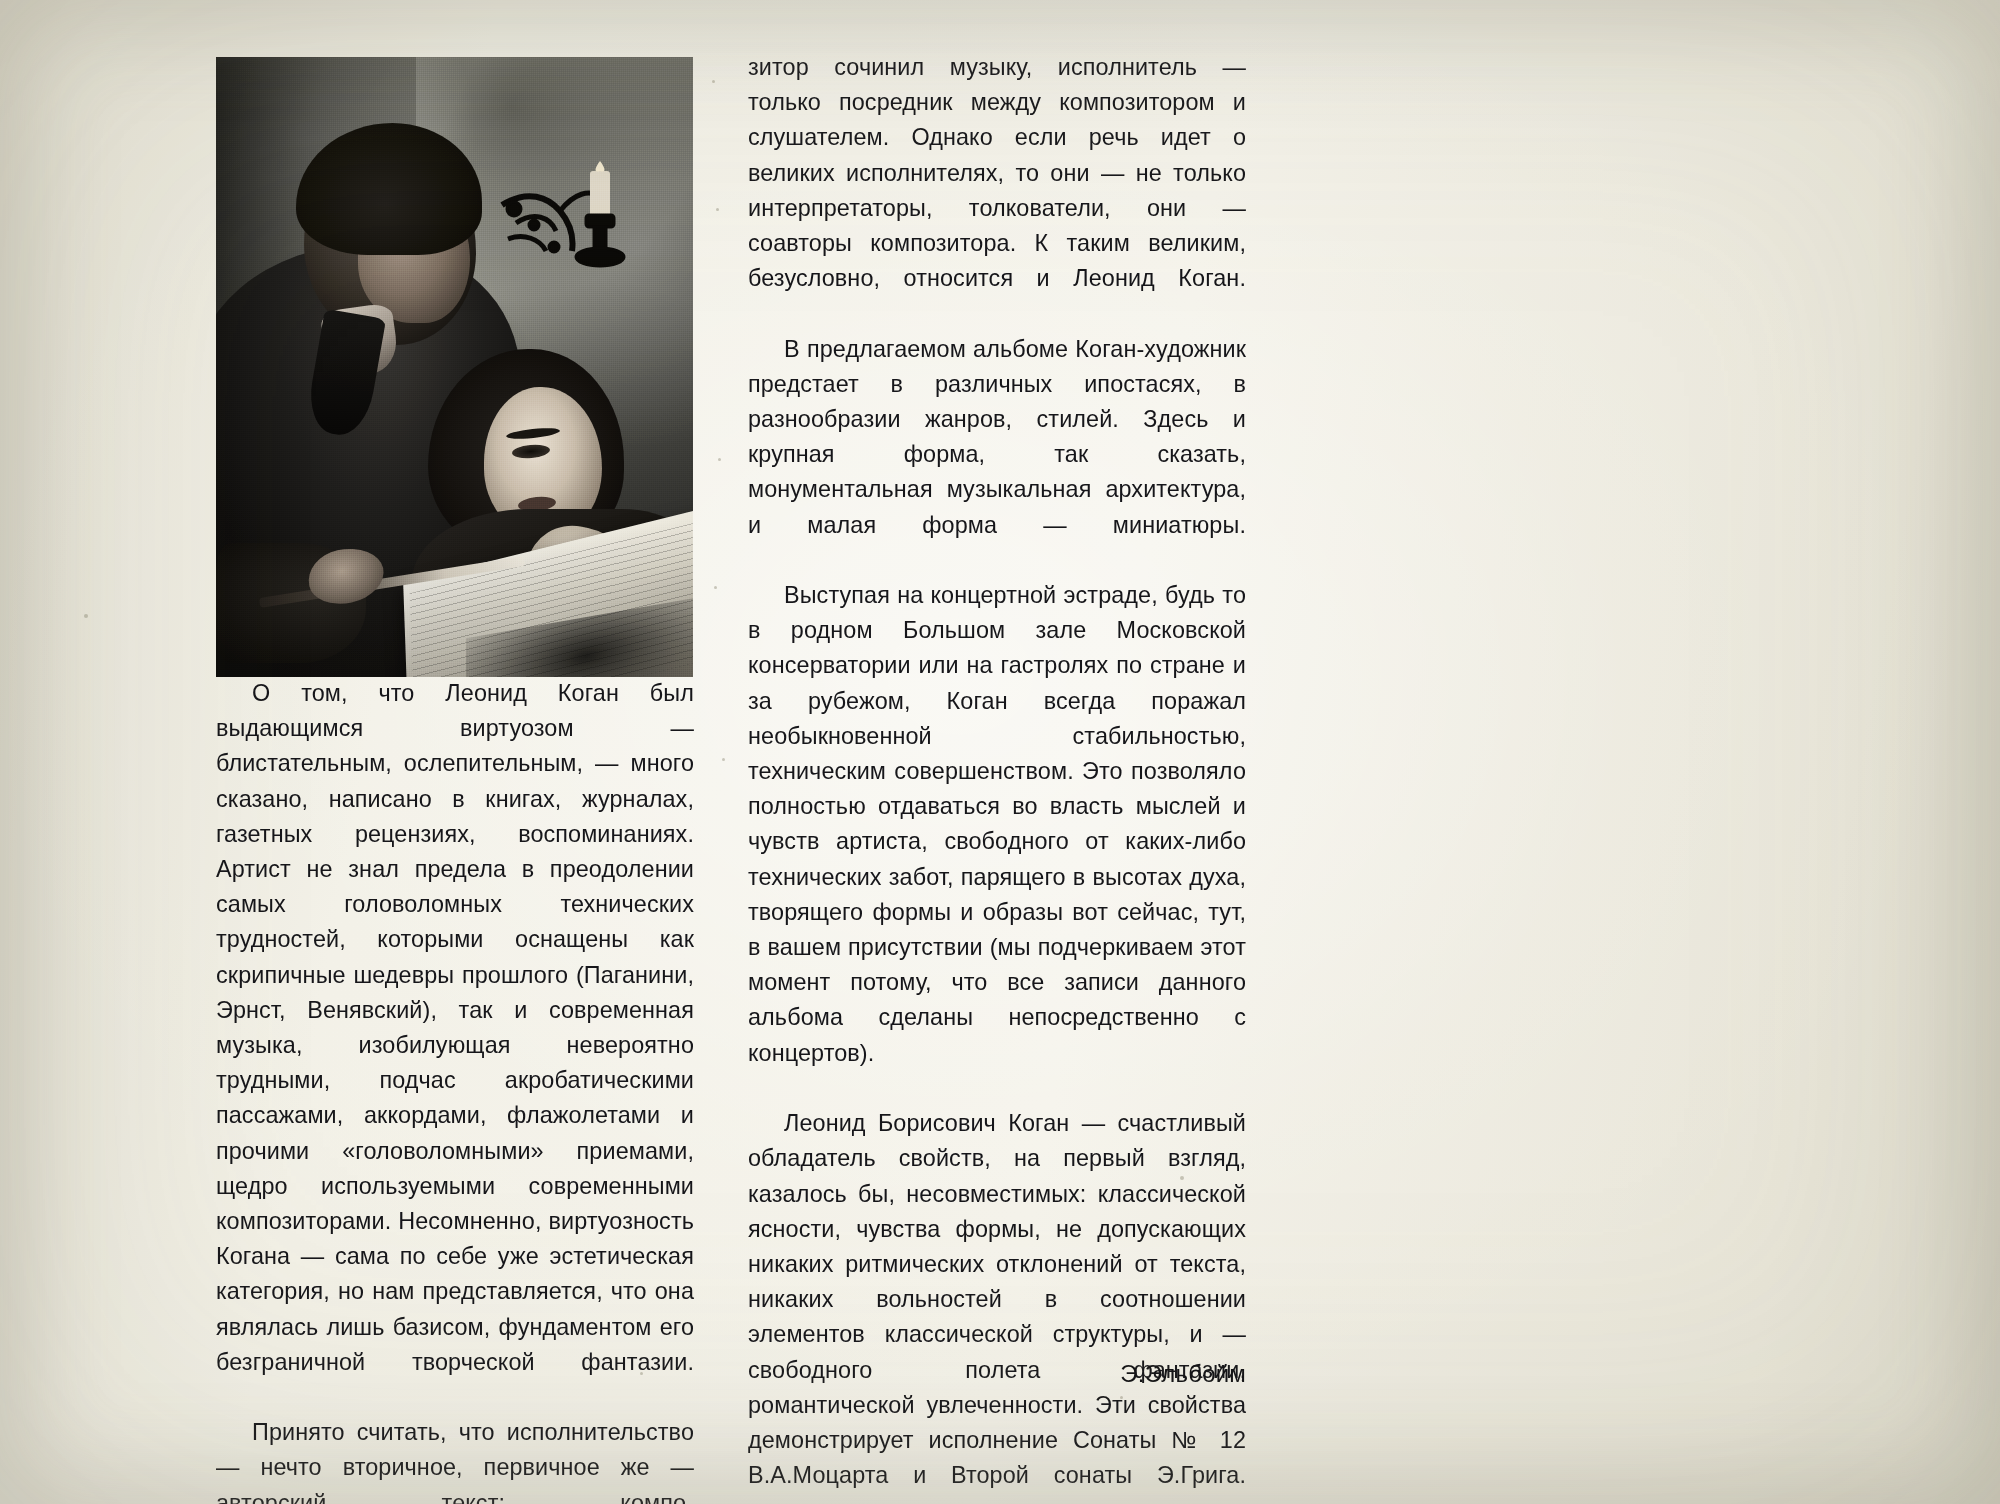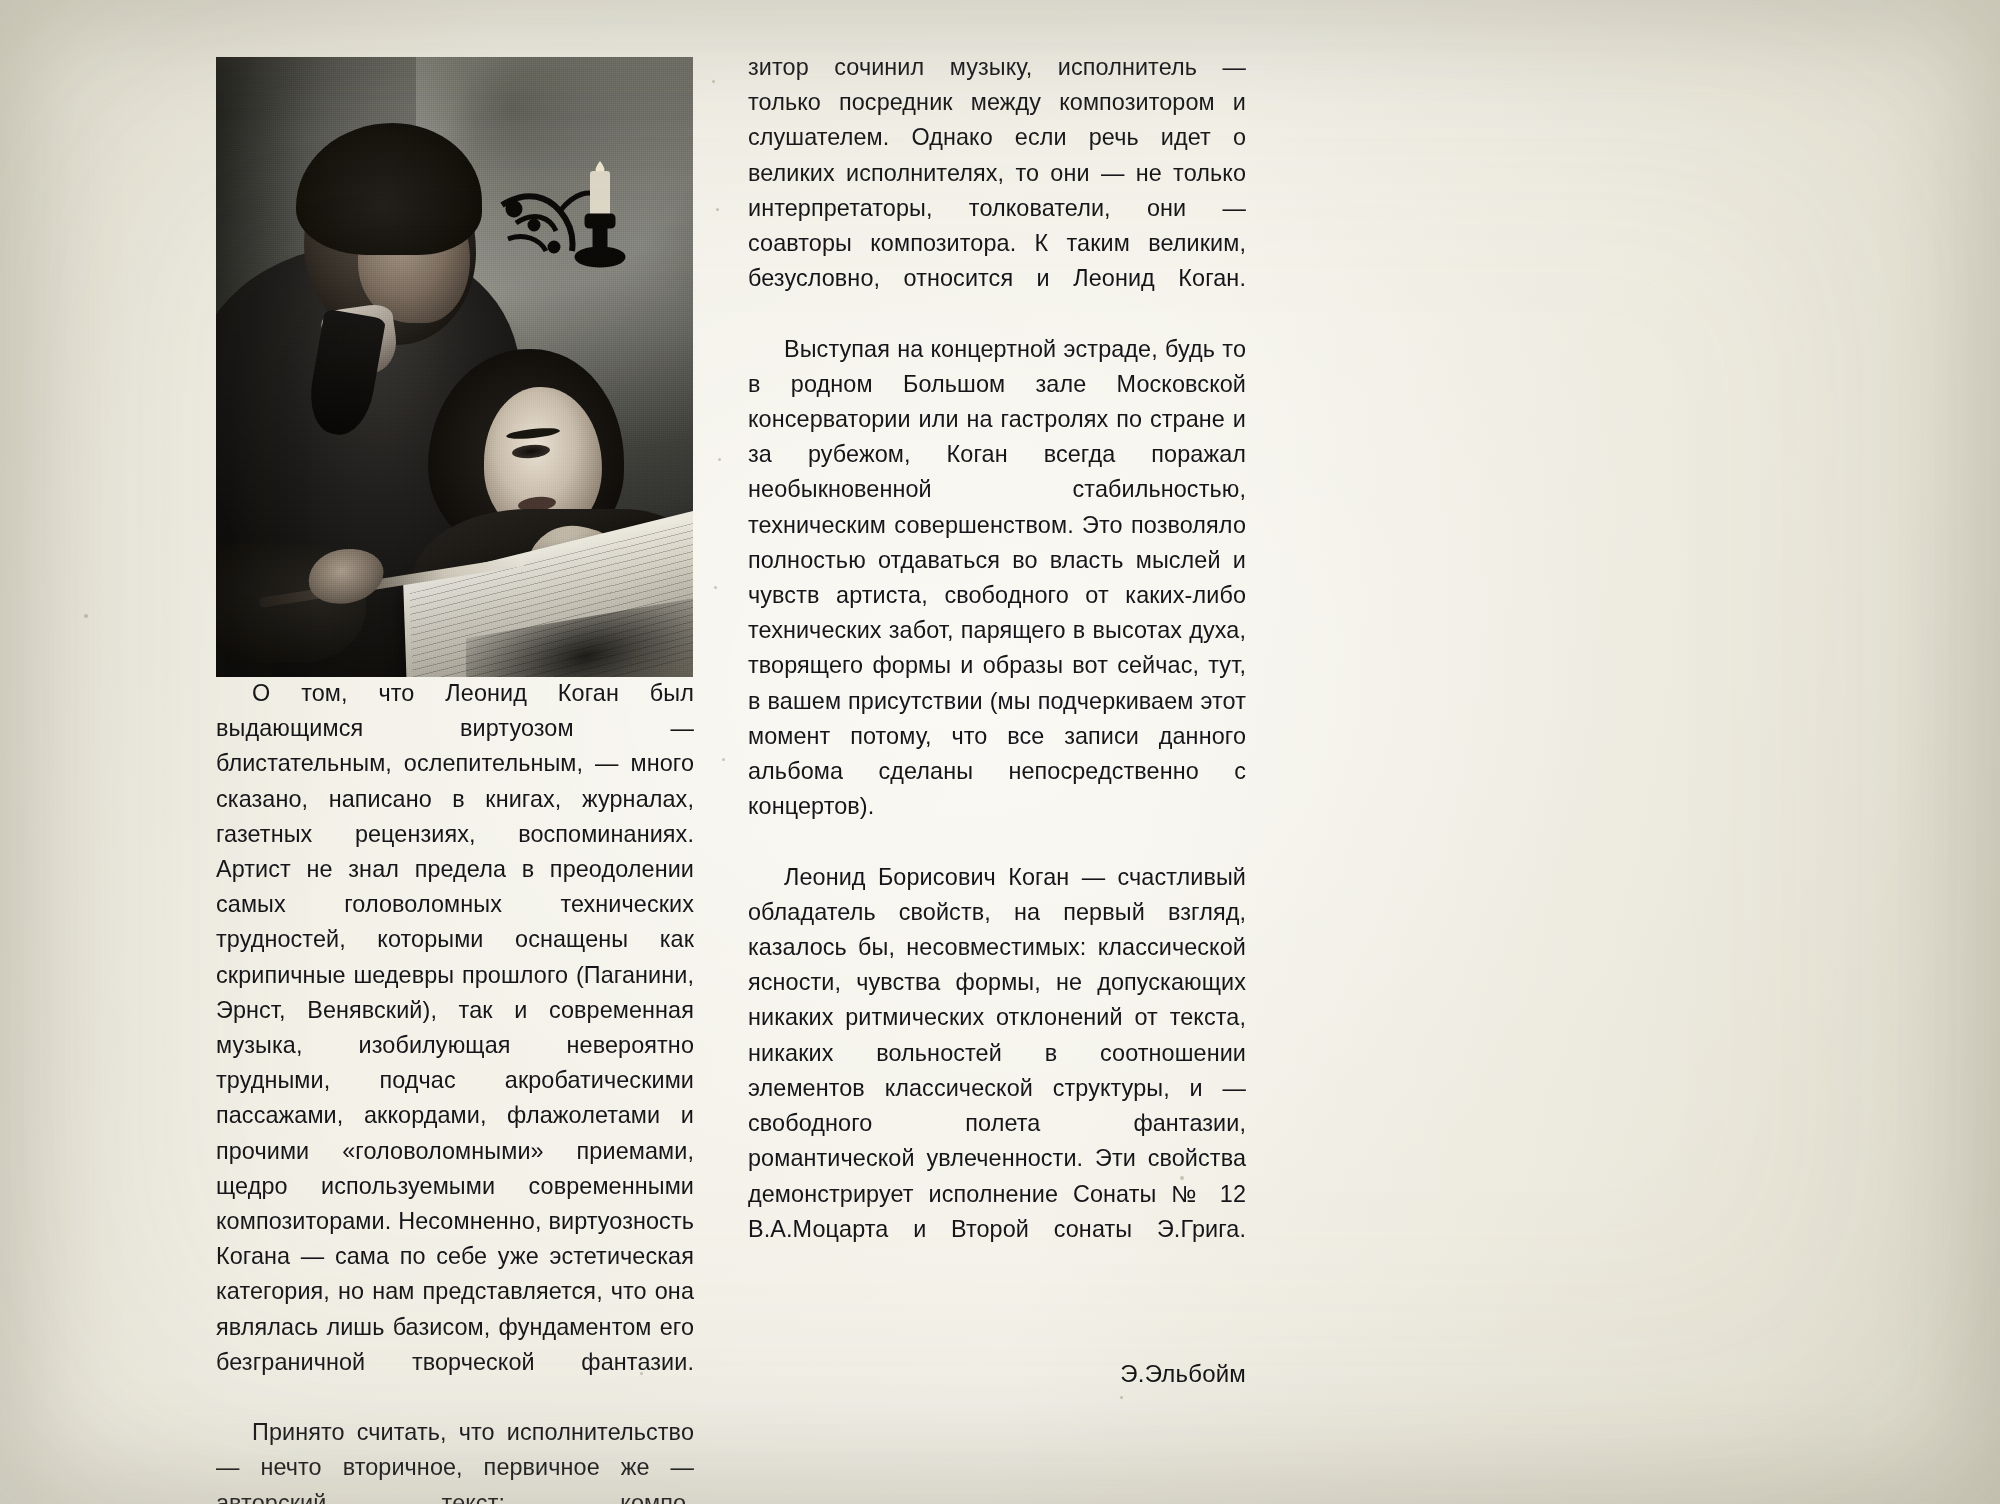--- a/index.html
+++ b/index.html
@@ -312,20 +312,21 @@
       <div class="ph" id="ph-grain"></div>
     </div>
 
     <div class="col" id="col-left">
       <p>О том, что Леонид Коган был выдающимся виртуозом — блистательным, ослепительным, — много сказано, написано в книгах, журналах, газетных рецензиях, воспоминаниях. Артист не знал предела в преодолении самых головоломных технических трудностей, которыми оснащены как скрипичные шедевры прошлого (Паганини, Эрнст, Венявский), так и современная музыка, изобилующая невероятно трудными, подчас акробатическими пассажами, аккордами, флажолетами и прочими «головоломными» приемами, щедро используемыми современными композиторами. Несомненно, виртуозность Когана — сама по себе уже эстетическая категория, но нам представляется, что она являлась лишь базисом, фундаментом его безграничной творческой фантазии.</p>
       <p>Принято считать, что исполнительство — нечто вторичное, первичное же — авторский текст: компо-</p>
     </div>
 
     <div class="col" id="col-right">
       <p class="cont">зитор сочинил музыку, исполнитель — только посредник между композитором и слушателем. Однако если речь идет о великих исполнителях, то они — не только интерпретаторы, толкователи, они — соавторы композитора. К таким великим, безусловно, относится и Леонид Коган.</p>
+      <p>В предлагаемом альбоме Коган-художник предстает в различных ипостасях, в разнообразии жанров, стилей. Здесь и крупная форма, так сказать, монументальная музыкальная архитектура, и малая форма — миниатюры.</p>
       <p>Выступая на концертной эстраде, будь то в родном Большом зале Московской консерватории или на гастролях по стране и за рубежом, Коган всегда поражал необыкновенной стабильностью, техническим совершенством. Это позволяло полностью отдаваться во власть мыслей и чувств артиста, свободного от каких-либо технических забот, парящего в высотах духа, творящего формы и образы вот сейчас, тут, в вашем присутствии (мы подчеркиваем этот момент потому, что все записи данного альбома сделаны непосредственно с концертов).</p>
       <p>Леонид Борисович Коган — счастливый обладатель свойств, на первый взгляд, казалось бы, несовместимых: классической ясности, чувства формы, не допускающих никаких ритмических отклонений от текста, никаких вольностей в соотношении элементов классической структуры, и — свободного полета фантазии, романтической увлеченности. Эти свойства демонстрирует исполнение Сонаты № 12 В.А.Моцарта и Второй сонаты Э.Грига.</p>
 
     </div>
 
     <div id="signature">Э.Эльбойм</div>
 
     <div class="speck" style="left:84px;  top:614px;  width:4px; height:4px;"></div>
     <div class="speck" style="left:712px; top:80px;   width:3px; height:3px;"></div>
     <div class="speck" style="left:716px; top:208px;  width:3px; height:3px;"></div>

